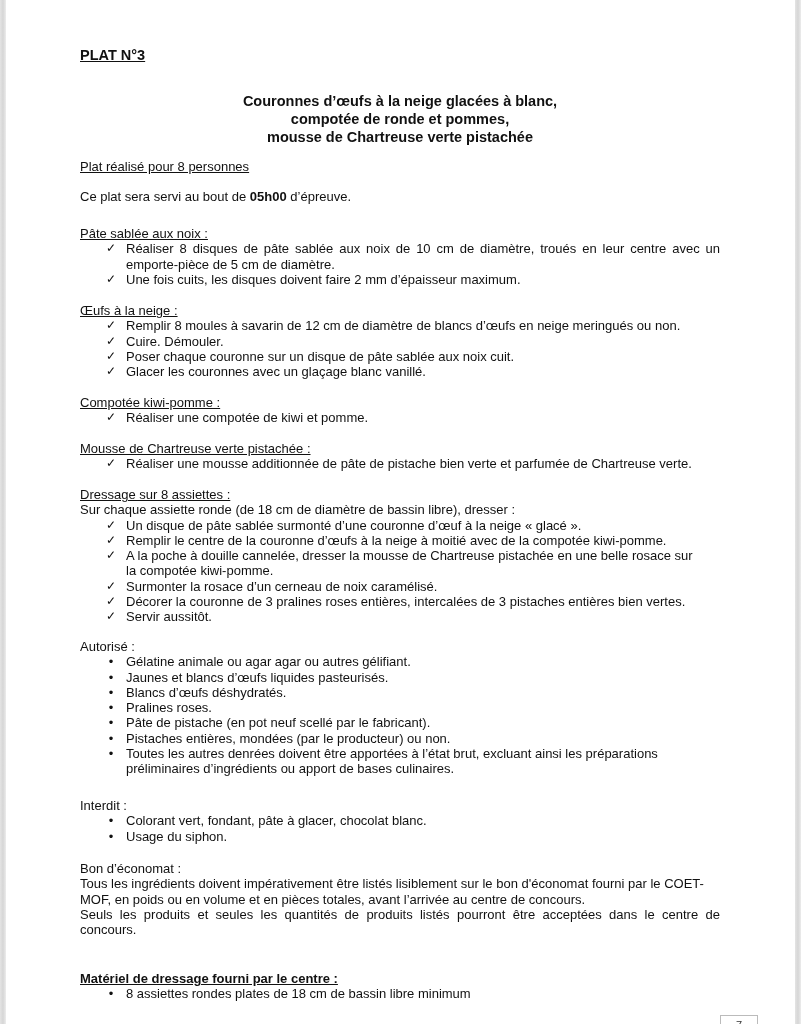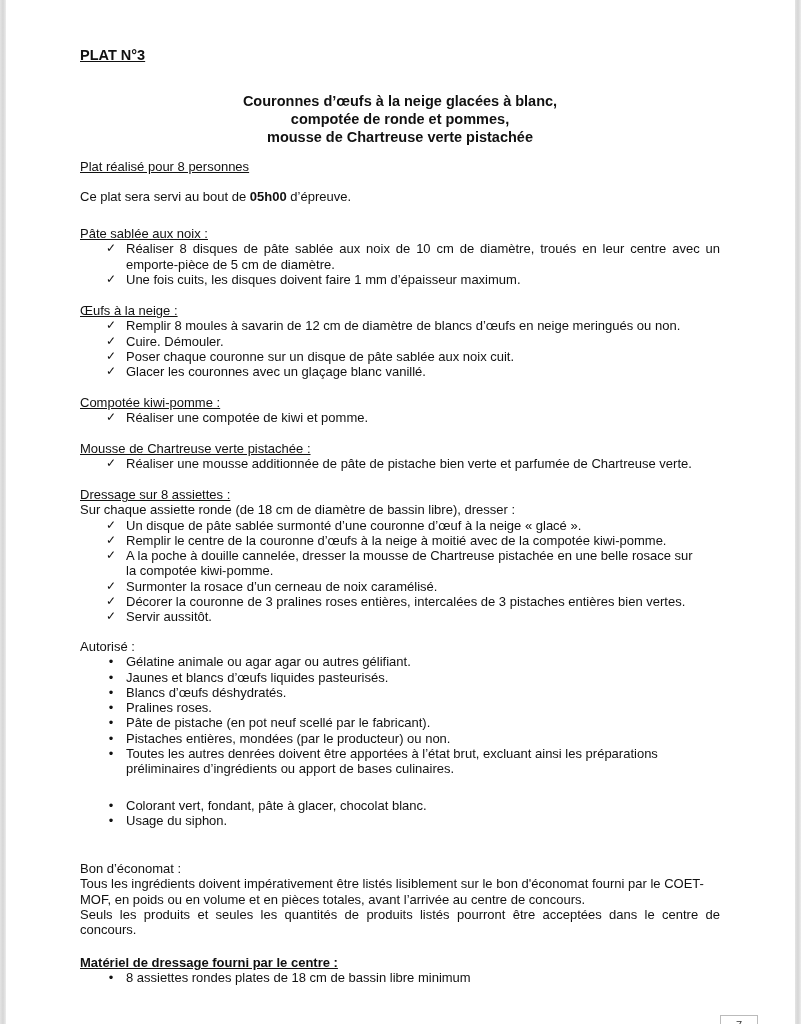--- a/index.html
+++ b/index.html
@@ -24,21 +24,21 @@
     position: absolute; left: 0; width: 640px; top: 48px;
     text-align: left; font-weight: bold; font-size: 14.5px;
     text-decoration: underline;
   }
   .subtitle {
     position: absolute; left: 0; width: 640px; top: 92px;
     text-align: center; font-weight: bold; font-size: 14.5px; line-height: 18px;
   }
   .block { position: absolute; left: 0; width: 640px; }
   .u { text-decoration: underline; }
-  .b { font-weight: bold; }
+  .b { font-weight: bold; margin-top: 16px; }
   ul { margin: 0; padding: 0; list-style: none; }
   li { position: relative; padding-left: 46px; }
   li .mark {
     position: absolute; left: 24px; top: 0; width: 14px; text-align: center;
   }
   li.check .mark { font-size: 12px; }
   li.bullet .mark { font-size: 13px; }
   p { margin: 0; }
   .justify { text-align: justify; }
   .page-num {
@@ -66,21 +66,21 @@
   <div class="block u" style="top:159px">Plat réalisé pour 8 personnes</div>
 
   <div class="block" style="top:189px">
     <span>Ce plat sera servi au bout de </span><span class="b">05h00</span><span> d’épreuve.</span>
   </div>
 
   <div class="block" style="top:226px">
     <div class="u">Pâte sablée aux noix :</div>
     <ul>
       <li class="check justify"><span class="mark">✓</span><span>Réaliser 8 disques de pâte sablée aux noix de 10 cm de diamètre, troués en leur centre avec un emporte-pièce de 5 cm de diamètre.</span></li>
-      <li class="check"><span class="mark">✓</span><span>Une fois cuits, les disques doivent faire 1 mm d’épaisseur maximum.</span></li>
+      <li class="check"><span class="mark">✓</span><span>Une fois cuits, les disques doivent faire 2 mm d’épaisseur maximum.</span></li>
     </ul>
   </div>
 
   <div class="block" style="top:303px">
     <div class="u">Œufs à la neige :</div>
     <ul>
       <li class="check"><span class="mark">✓</span><span>Remplir 8 moules à savarin de 12 cm de diamètre de blancs d’œufs en neige meringués ou non.</span></li>
       <li class="check"><span class="mark">✓</span><span>Cuire. Démouler.</span></li>
       <li class="check"><span class="mark">✓</span><span>Poser chaque couronne sur un disque de pâte sablée aux noix cuit.</span></li>
       <li class="check"><span class="mark">✓</span><span>Glacer les couronnes avec un glaçage blanc vanillé.</span></li>
@@ -121,20 +121,21 @@
       <li class="bullet"><span class="mark">•</span><span>Jaunes et blancs d’œufs liquides pasteurisés.</span></li>
       <li class="bullet"><span class="mark">•</span><span>Blancs d’œufs déshydratés.</span></li>
       <li class="bullet"><span class="mark">•</span><span>Pralines roses.</span></li>
       <li class="bullet"><span class="mark">•</span><span>Pâte de pistache (en pot neuf scellé par le fabricant).</span></li>
       <li class="bullet"><span class="mark">•</span><span>Pistaches entières, mondées (par le producteur) ou non.</span></li>
       <li class="bullet" style="padding-right:40px"><span class="mark">•</span><span>Toutes les autres denrées doivent être apportées à l’état brut, excluant ainsi les préparations préliminaires d’ingrédients ou apport de bases culinaires.</span></li>
     </ul>
   </div>
 
   <div class="block" style="top:798px">
+    <div>Interdit :</div>
     <ul>
       <li class="bullet"><span class="mark">•</span><span>Colorant vert, fondant, pâte à glacer, chocolat blanc.</span></li>
       <li class="bullet"><span class="mark">•</span><span>Usage du siphon.</span></li>
     </ul>
   </div>
 
   <div class="block" style="top:861px">
     <div>Bon d’économat :</div>
     <p>Tous les ingrédients doivent impérativement être listés lisiblement sur le bon d'économat fourni par le COET-MOF, en poids ou en volume et en pièces totales, avant l’arrivée au centre de concours.</p>
     <p class="justify">Seuls les produits et seules les quantités de produits listés pourront être acceptées dans le centre de concours.</p>

